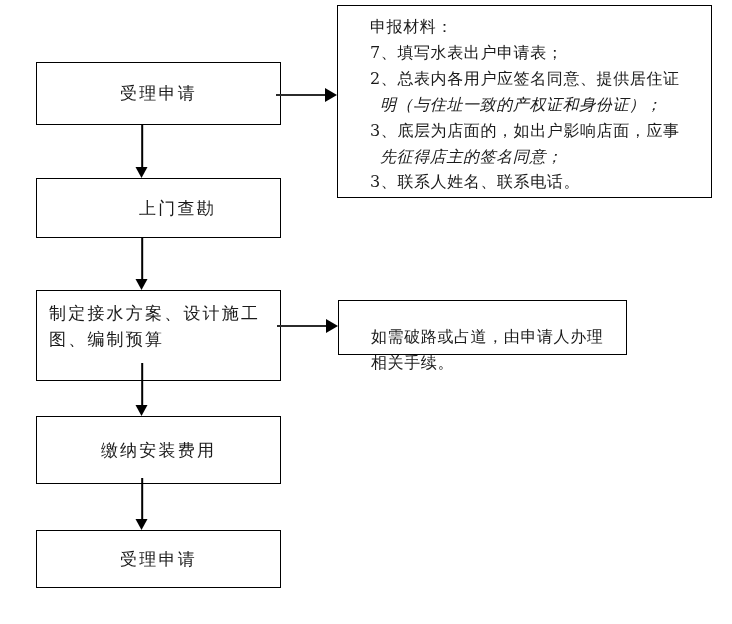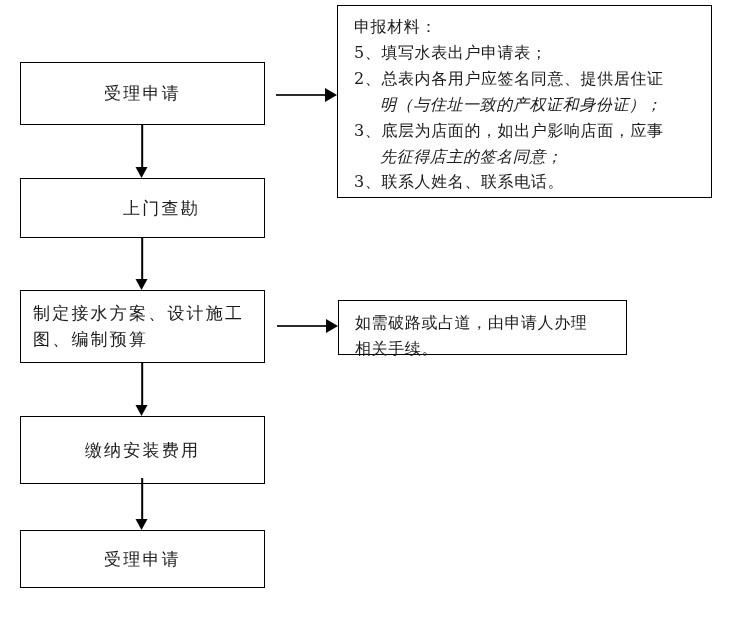--- a/index.html
+++ b/index.html
@@ -26,20 +26,21 @@
     box-sizing: border-box;
     border: 1.5px solid #000000;
     background: #ffffff;
     display: flex;
     justify-content: center;
     font-family: "DejaVu Serif", "Liberation Serif", serif;
     font-size: 17px;
     letter-spacing: 2.2px;
     color: #1a1a1a;
     line-height: 1.55;
+    margin-left: 16px;
   }
   .proc-box.center {
     align-items: center;
     text-align: center;
   }
   .proc-box.topleft {
     align-items: flex-start;
     justify-content: flex-start;
     text-align: left;
     padding: 9px 10px 0 12px;
@@ -65,20 +66,21 @@
   .note-line {
     display: block;
     white-space: pre;
   }
   .note-line.indent {
     padding-left: 28px;
     font-style: italic;
   }
   .note-line.plain {
     padding-left: 2px;
+    margin-left: 16px;
   }
 
   
   .v-arrow {
     position: absolute;
     width: 0;
   }
   .v-arrow .shaft {
     position: absolute;
     left: 0;
@@ -144,21 +146,21 @@
 
   <div class="proc-box center" style="left:20px; top:178px; width:245px; height:60px;padding-left:38px;">
     <span class="proc-label">上门查勘</span>
   </div>
 
   <div class="v-arrow" style="left:142px; top:238px; height:52px;">
     <div class="shaft" style="height:41px;"></div>
     <div class="head"></div>
   </div>
 
-  <div class="proc-box topleft" style="left:20px; top:290px; width:245px; height:73px;">
+  <div class="proc-box topleft" style="left:20px; top:290px; width:245px; height:91px;">
     <span class="proc-label">制定接水方案、设计施工
 图、编制预算</span>
   </div>
 
   <div class="h-arrow" style="left:277px; top:326px; width:61px;">
     <div class="shaft" style="width:50px;"></div>
     <div class="head"></div>
   </div>
 
   <div class="v-arrow" style="left:142px; top:363px; height:53px;">
@@ -174,26 +176,26 @@
     <div class="shaft" style="height:41px;"></div>
     <div class="head"></div>
   </div>
 
   <div class="proc-box center" style="left:20px; top:530px; width:245px; height:58px;">
     <span class="proc-label">受理申请</span>
   </div>
 
   <div class="note-box" style="left:337px; top:5px; width:375px; height:193px;">
     <span class="note-line plain">申报材料：</span>
-    <span class="note-line plain">5、填写水表出户申请表；</span>
+    <span class="note-line plain">7、填写水表出户申请表；</span>
     <span class="note-line plain">2、总表内各用户应签名同意、提供居住证</span>
     <span class="note-line indent">明（与住址一致的产权证和身份证）；</span>
     <span class="note-line plain">3、底层为店面的，如出户影响店面，应事</span>
     <span class="note-line indent">先征得店主的签名同意；</span>
     <span class="note-line plain">3、联系人姓名、联系电话。</span>
   </div>
 
-  <div class="note-box" style="left:338px; top:300px; width:289px; height:55px; padding-top:9px;font-family:Liberation Serif, serif;">
+  <div class="note-box" style="left:338px; top:300px; width:289px; height:55px; padding-top:23px;font-family:Liberation Serif, serif;">
     <span class="note-line plain">如需破路或占道，由申请人办理</span>
     <span class="note-line plain">相关手续。</span>
   </div>
 
 </div>
 
 </body></html>

